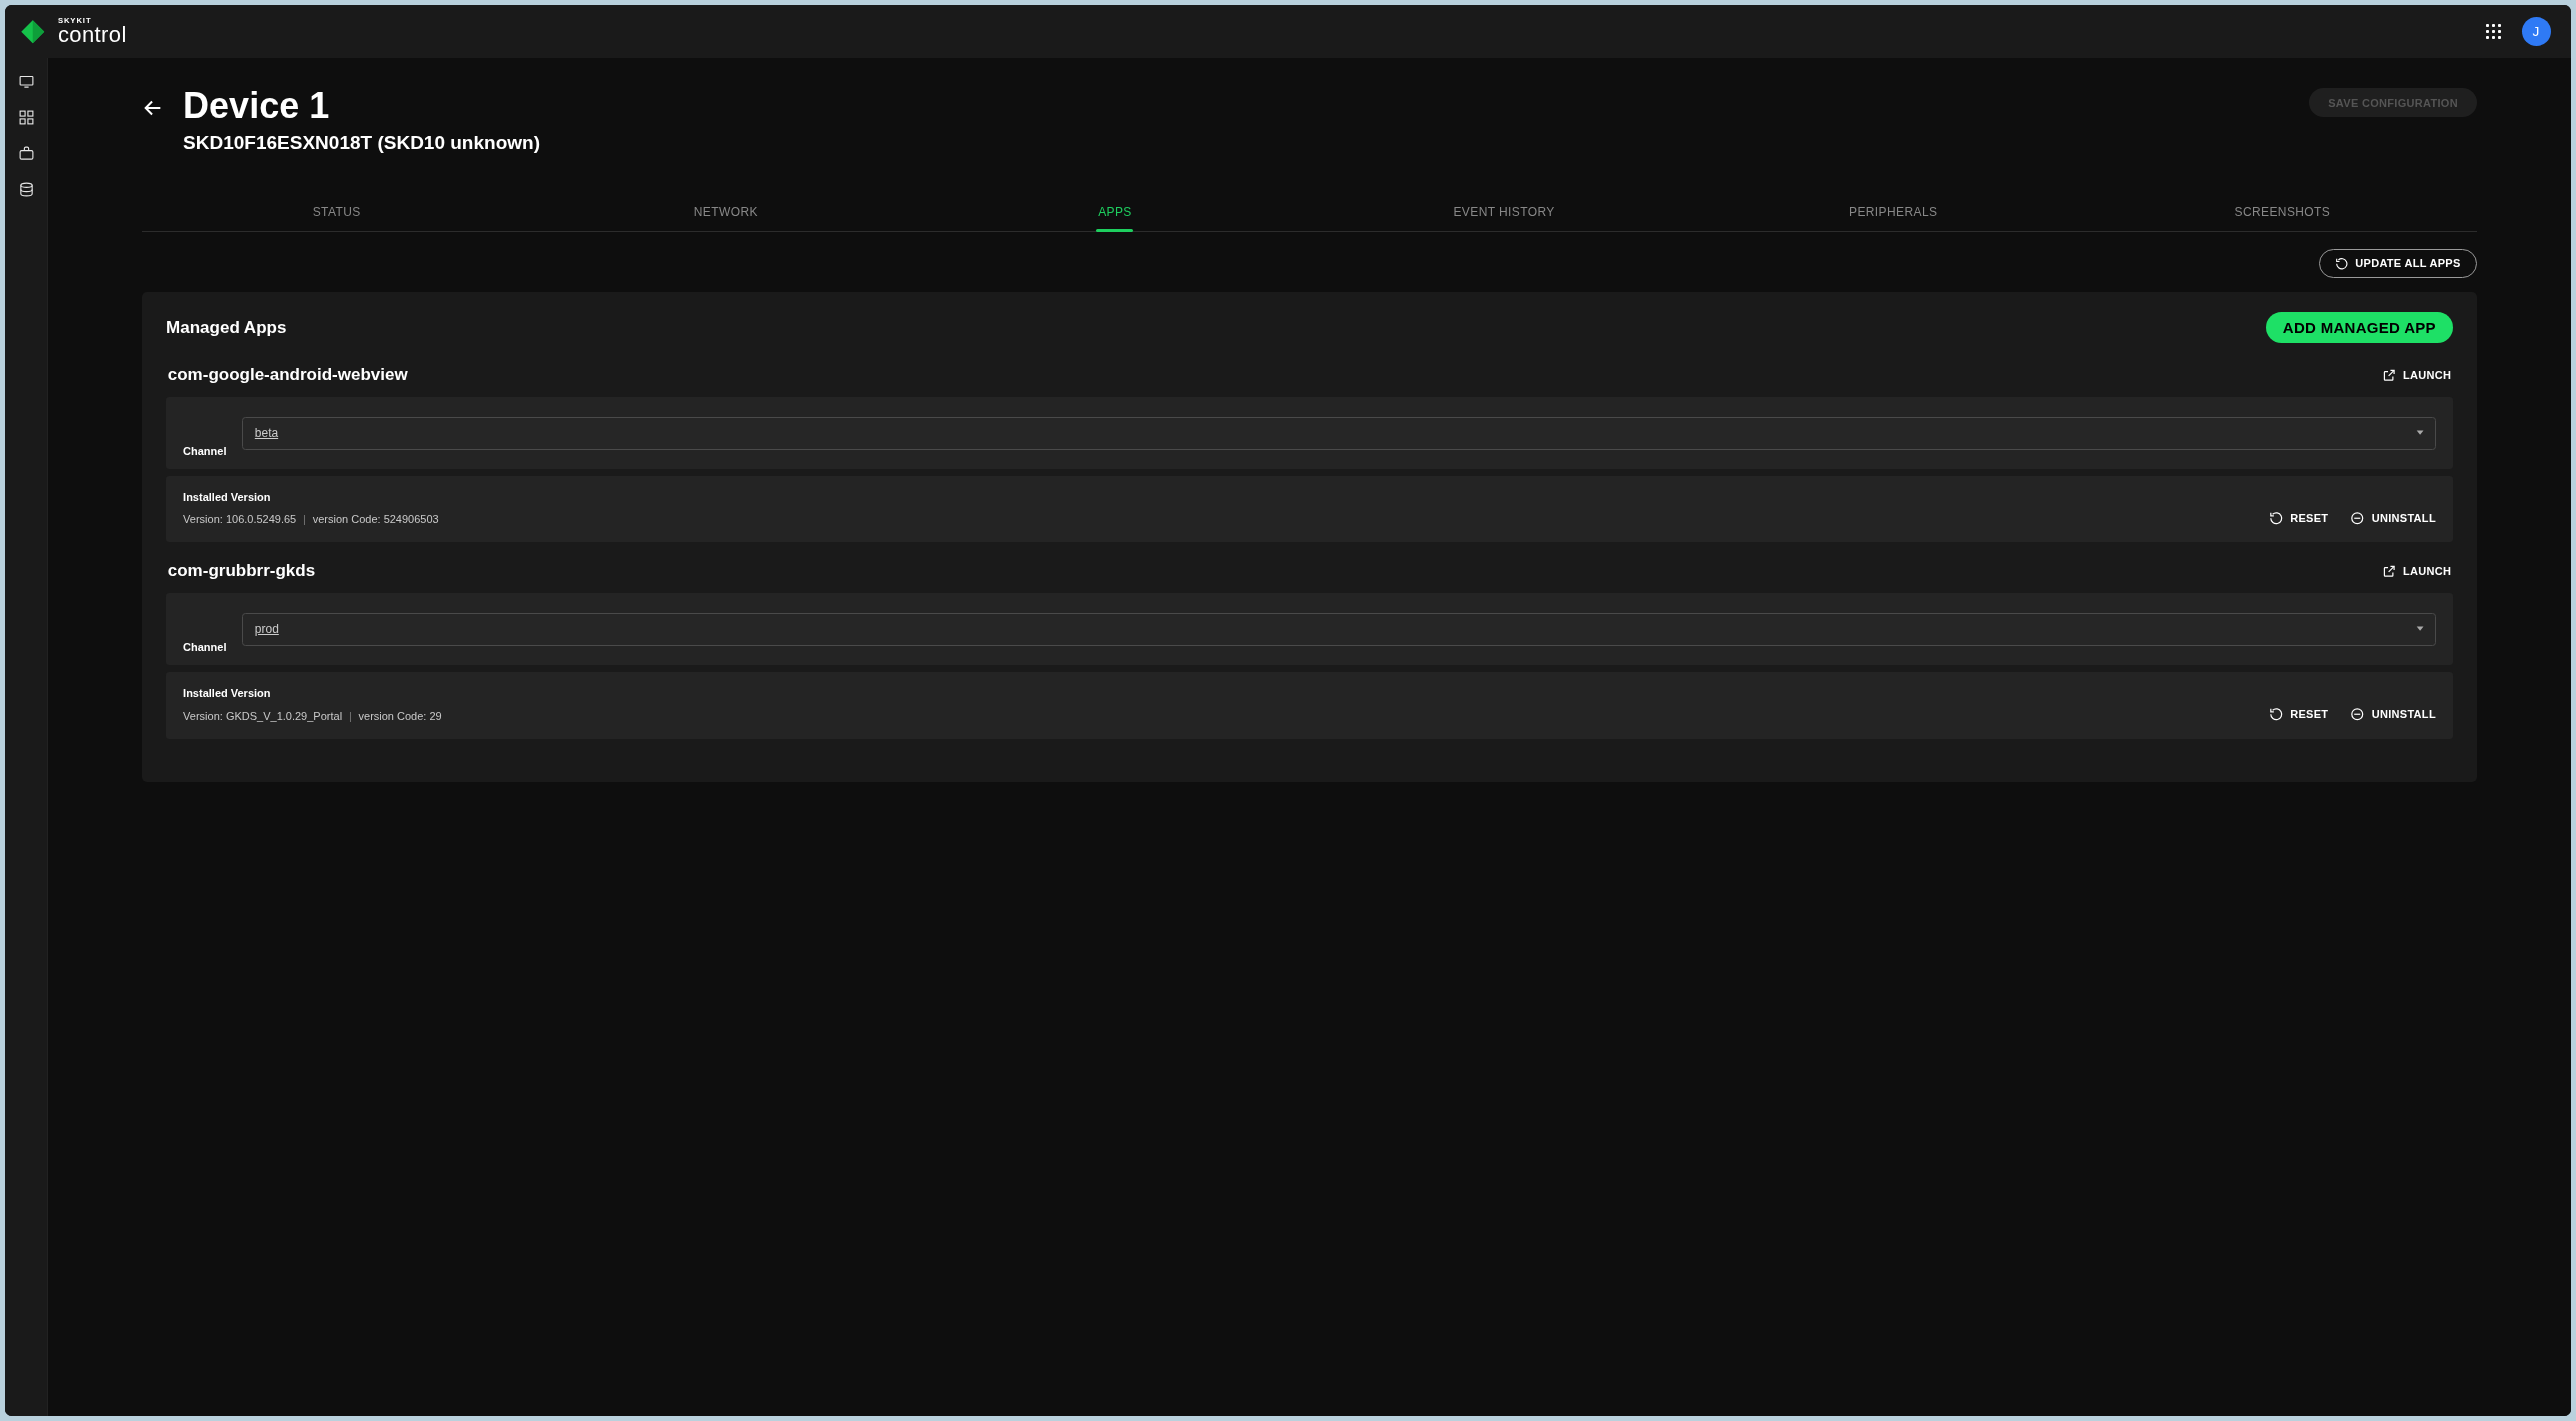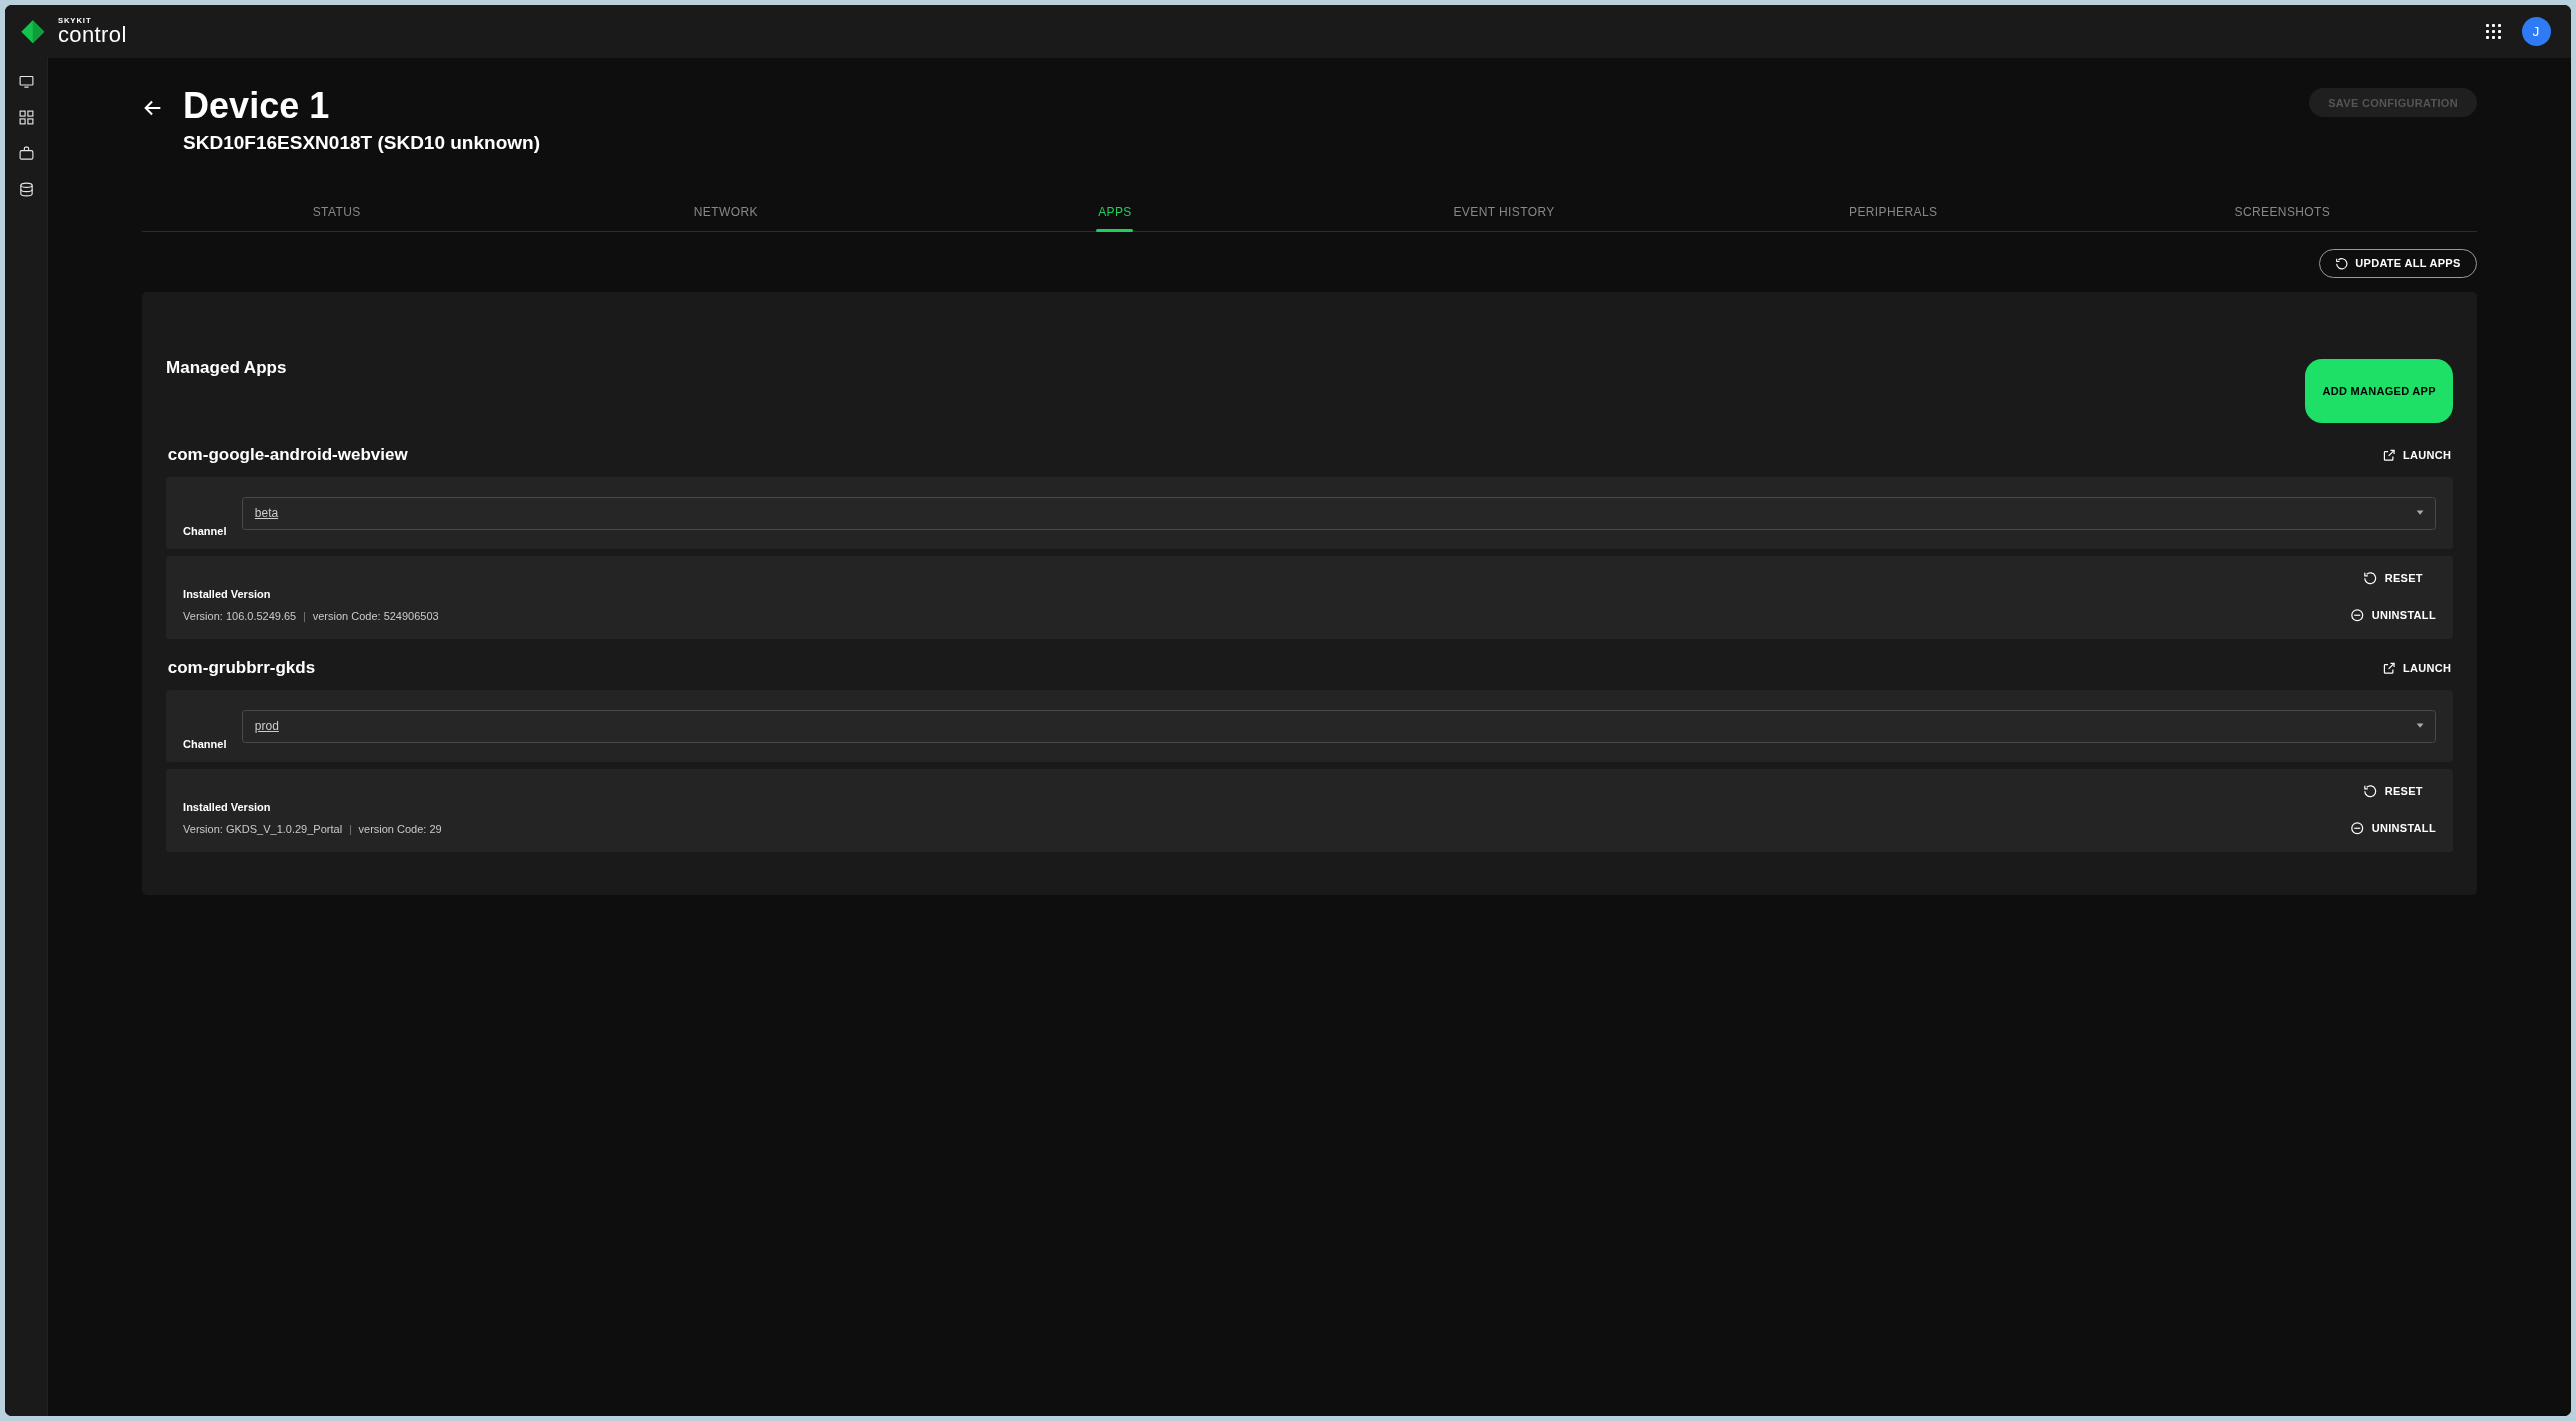--- a/index.html
+++ b/index.html
@@ -131,22 +131,22 @@
   .update-all svg{width:13.6px;height:13.6px;stroke:#fff;fill:none;stroke-width:2;}
   
   .panel{
     background:var(--bg-panel);border-radius:5.1px;padding:20.4px 24px 24px;
   }
   .panel-head{
     display:flex;align-items:center;justify-content:space-between;margin-bottom:22px;
   }
   .panel-title{font-size:17px;font-weight:700;}
   .add-app{
-    background:var(--accent-bright);color:#000;font-weight:700;font-size:11px;
-    border:none;border-radius:17px;padding:26px 17px;cursor:pointer;letter-spacing:0.3px;margin-top:47px;
+    background:var(--accent-bright);color:#000;font-weight:700;font-size:15px;
+    border:none;border-radius:17px;padding:7px 17px;cursor:pointer;letter-spacing:0.3px;
   }
   .app-card{margin-bottom:19px;}
   .app-head{
     display:flex;align-items:center;justify-content:space-between;
     padding:0 1.7px 12px;
   }
   .app-name{font-size:17px;font-weight:700;}
   .launch-btn{
     display:flex;align-items:center;gap:6.8px;color:#fff;font-size:11px;font-weight:600;
     background:transparent;border:none;cursor:pointer;letter-spacing:0.3px;
@@ -170,21 +170,21 @@
   .channel-select .caret svg{width:10.2px;height:10.2px;fill:#aaa;}
   .version-row{
     background:var(--bg-card);border-radius:3.4px;
     padding:15.3px 17px 17px;
     display:flex;align-items:flex-end;justify-content:space-between;
   }
   .version-info{}
   .version-title{font-size:11px;font-weight:700;margin-bottom:10.2px;}
   .version-text{font-size:11px;color:#c9c9c9;}
   .version-sep{color:#777;margin:0 6.8px;}
-  .row-actions{display:flex;align-items:center;gap:22px;flex-direction:column;}
+  .row-actions{display:flex;align-items:flex-end;gap:22px;}
   .row-btn{
     display:flex;align-items:center;gap:6.8px;
     background:transparent;border:none;color:#fff;cursor:pointer;
     font-size:11px;font-weight:600;letter-spacing:0.3px;
   }
   .row-btn svg{width:14.5px;height:14.5px;stroke:#fff;fill:none;stroke-width:2;}
 </style>
 </head>
 <body>
 

